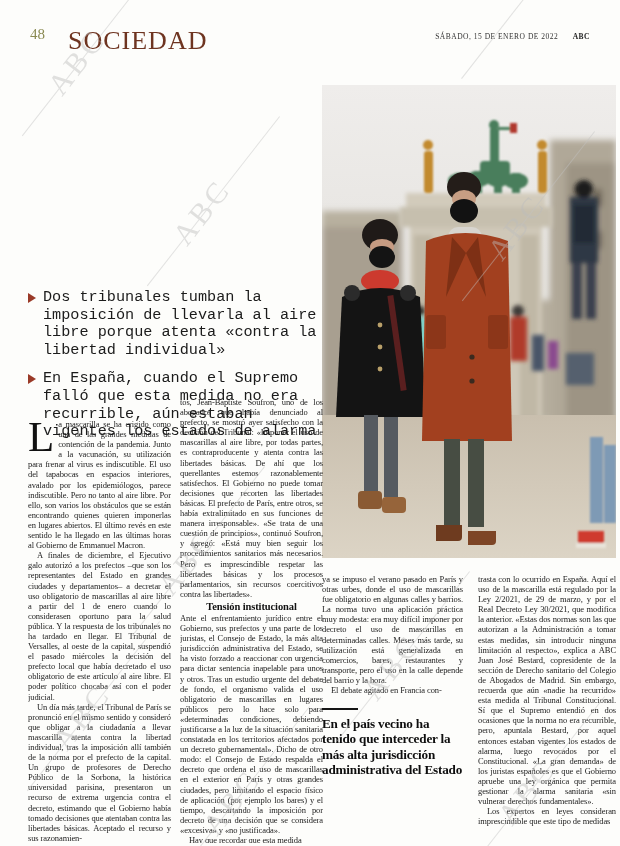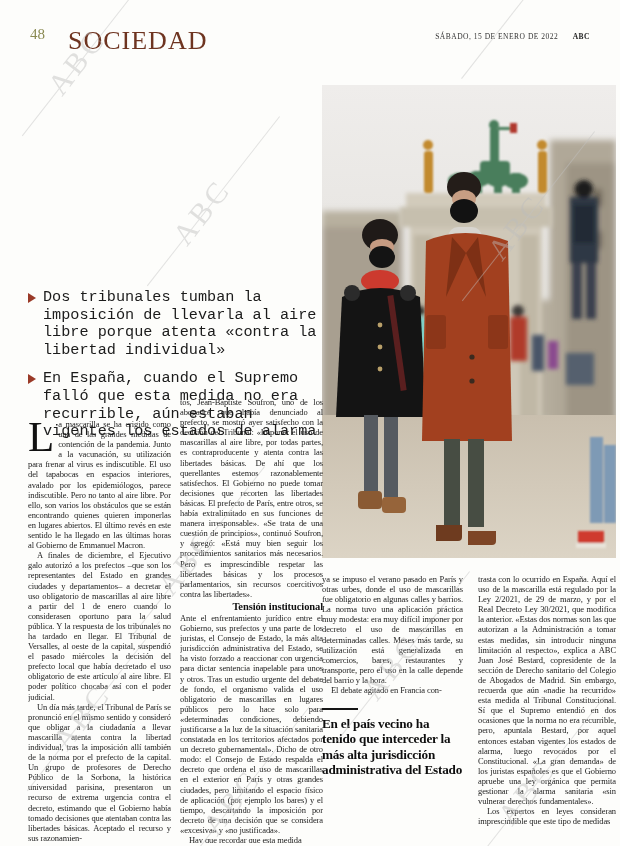--- a/index.html
+++ b/index.html
@@ -28,21 +28,21 @@
   
   .col{position:absolute;font-size:8.5px;line-height:10.1px;text-align:justify;
        color:#1c1c1c;overflow:hidden;letter-spacing:-0.1px;}
   #col1{left:28px;top:419px;width:143px;height:424px;}
   #col2{left:180px;top:397px;width:143px;height:446px;}
   #col3{left:322px;top:574px;width:141px;height:270px;font-family:Liberation Serif, serif;}
   #col4{left:478px;top:574px;width:138px;height:270px;}
   .body-p{margin:0;}
   .indent{text-indent:9px;}
   .dropcap{float:left;font-size:43px;line-height:34px;padding:1px 4px 0 0;color:#111;}
-  .subhead{font-size:10.5px;font-weight:bold;margin:3px 0 1px;text-align:right;color:#111;}
+  .subhead{font-size:10.5px;font-weight:bold;margin:3px 0 1px;text-align:center;color:#111;}
 
   .pullquote{margin-top:13px;}
   .pq-rule{width:36px;height:2px;background:#151515;margin-bottom:6px;}
   .pullquote p{margin:0;font-size:13.2px;line-height:15.2px;font-weight:bold;
                text-align:left;color:#0e0e0e;letter-spacing:-0.2px;}
 
   
   .photo{position:absolute;left:322px;top:85px;width:294px;height:473px;margin:0;overflow:hidden;}
   .photo svg{display:block;}
 

